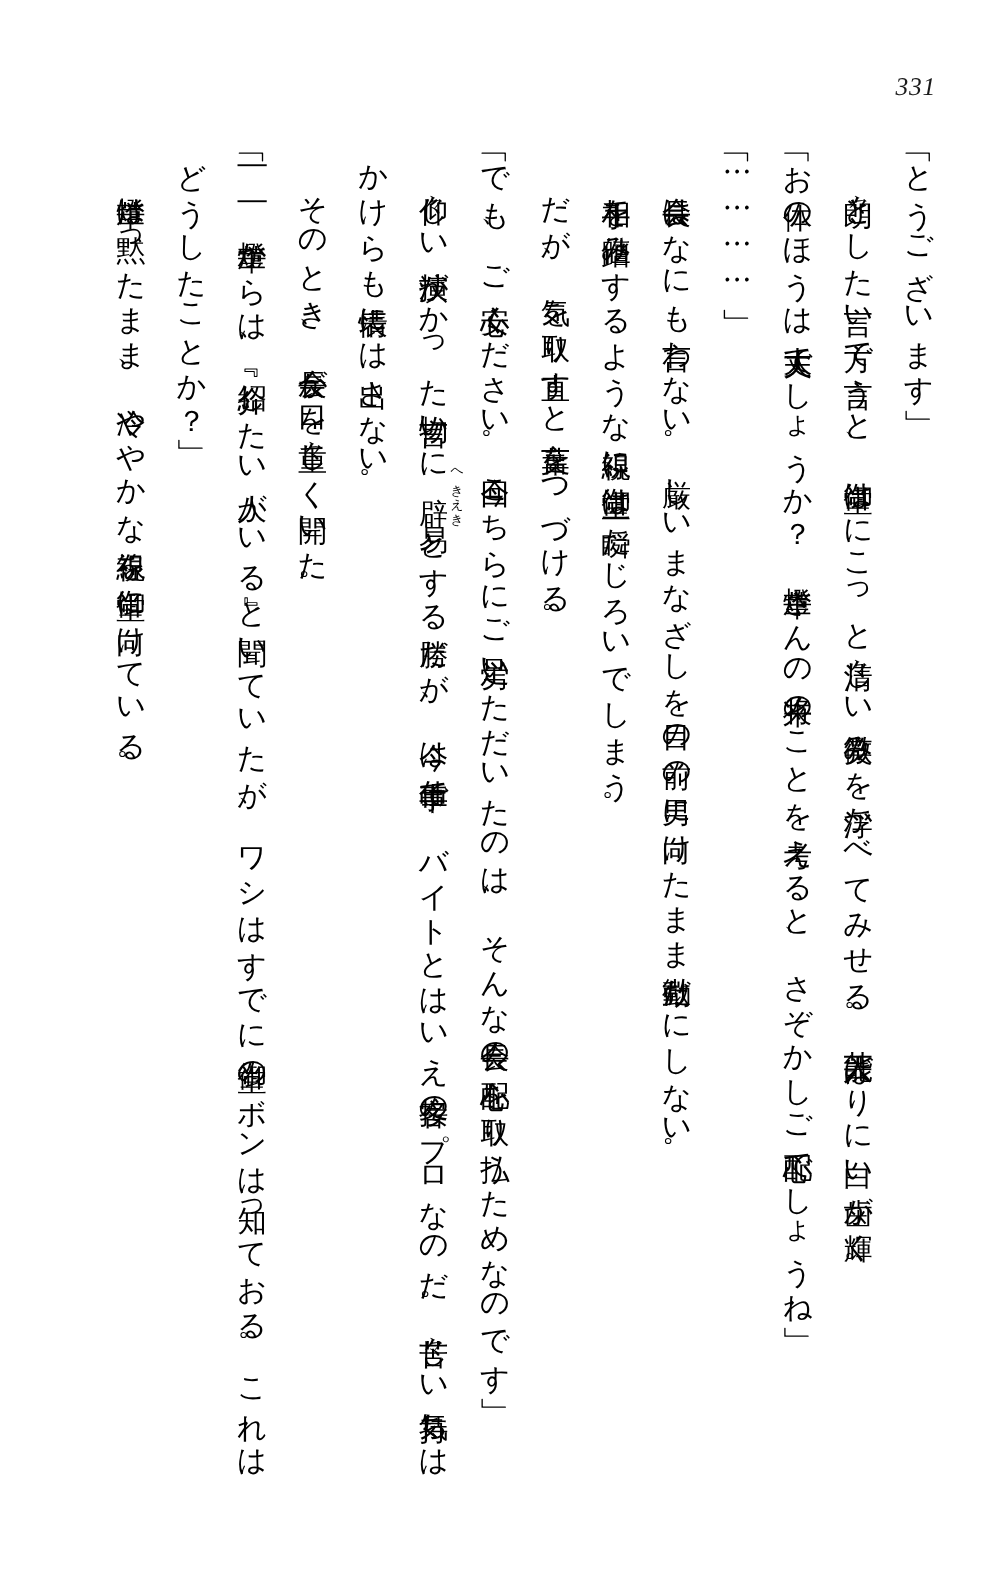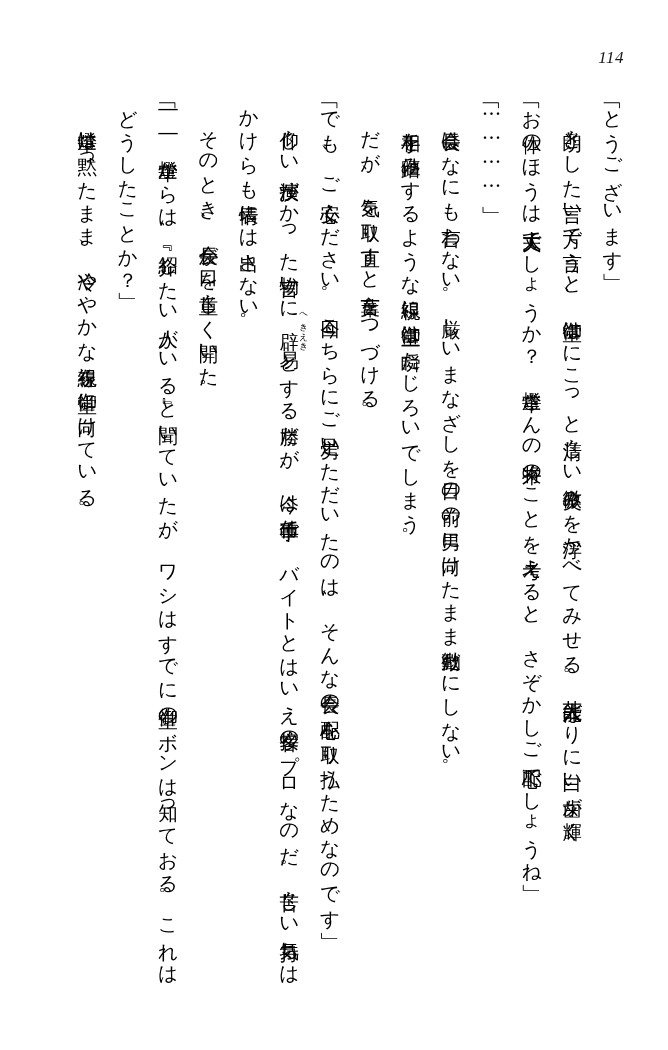--- a/index.html
+++ b/index.html
@@ -59,21 +59,21 @@
     font-size: 8.5px;
     letter-spacing: 0;
     line-height: 1;
   }
 </style>
 </head>
 <body>
 
 <div class="page">
 
-  <div class="page-number">114</div>
+  <div class="page-number">331</div>
 
   <div class="text-body">
     <p class="para">「とうございます」</p>
     <p class="para">　朗々とした言い方で言うと、御堂はにこっと清々しい微笑みを浮かべてみせる。芸能人ばりに白い歯が輝く。</p>
     <p class="para">「お体のほうは大丈夫でしょうか？　燈華さんの将来のことを考えると、さぞかしご心配でしょうね」</p>
     <p class="para">「…………」</p>
     <p class="para">　会長はなにも言わない。厳しいまなざしを目の前の男に向けたまま微動だにしない。</p>
     <p class="para">　相手を値踏みするような視線に御堂は一瞬たじろいでしまう。</p>
     <p class="para">　だが、気を取り直すと言葉をつづける。</p>
     <p class="para">「でも、ご安心ください。今回こちらにご足労いただいたのは、そんな会長の心配を取り払うためなのです」</p>

